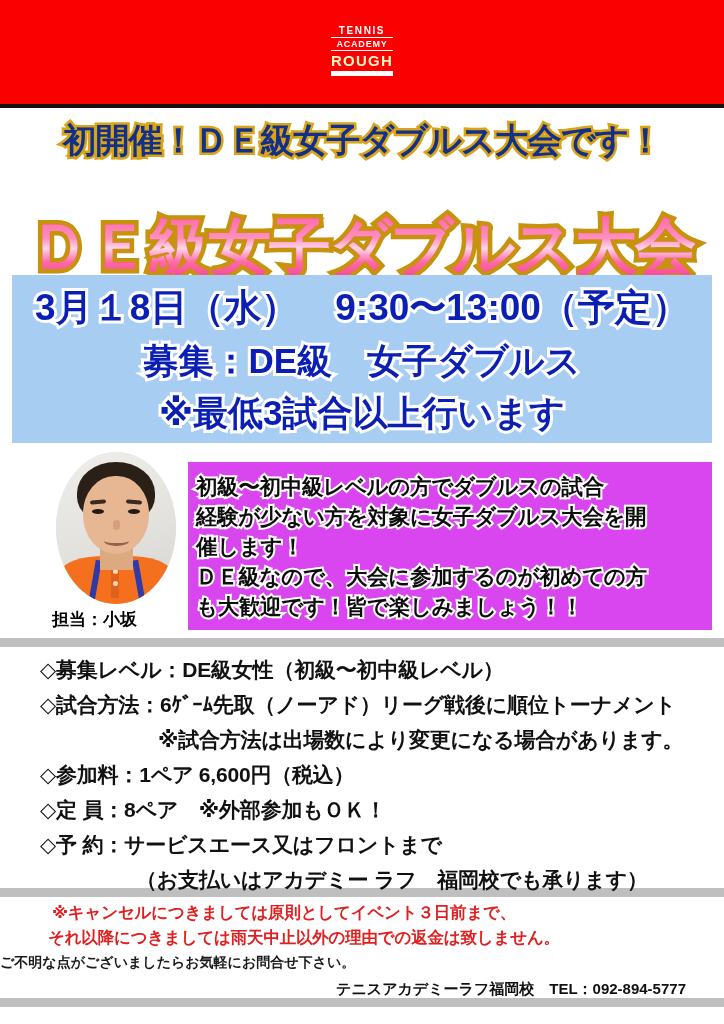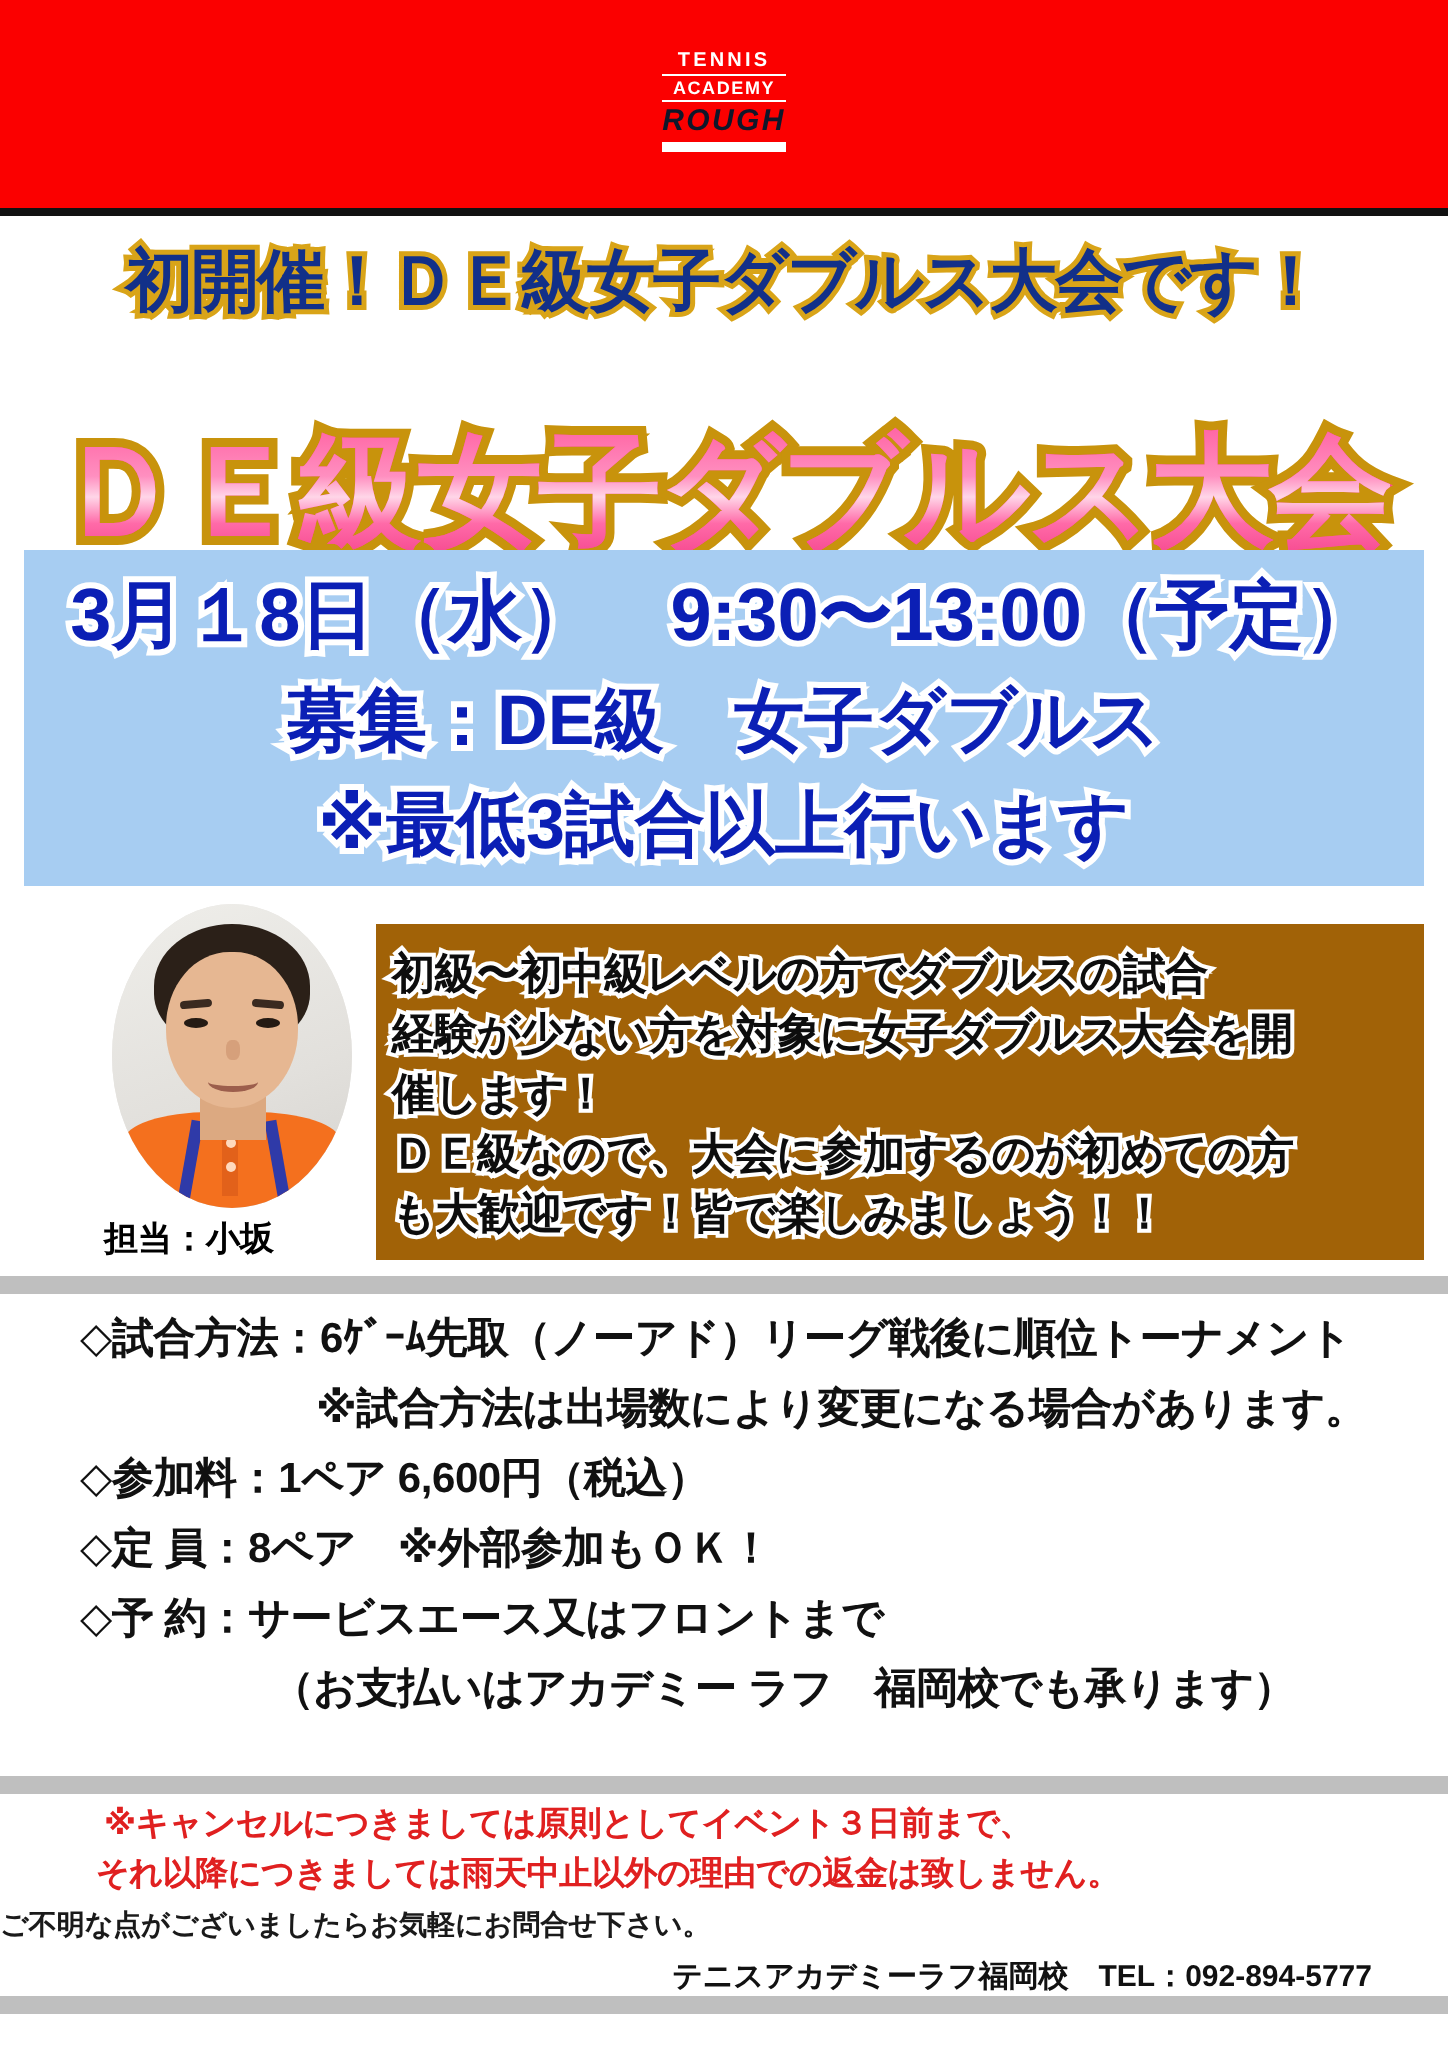--- a/index.html
+++ b/index.html
@@ -42,26 +42,25 @@
     letter-spacing: 1.6px;
     border-bottom: 1.5px solid #ffffff;
     padding-bottom: 1px;
     margin-bottom: 2px;
   }
   .logo-line2 {
     font-size: 9px;
     letter-spacing: 0.8px;
   }
   .logo-line3 {
-    color: #0f172a;
+    color: #fef9c3;
     font-size: 15px;
     font-weight: bold;
     letter-spacing: 1.2px;
     margin-top: 1px;
-    font-style: italic;
   }
   .logo-bar {
     width: 100%;
     height: 5px;
     background: #ffffff;
     margin-top: 3px;
   }
 
   
   .headline-1 {
@@ -232,21 +231,21 @@
     font-weight: bold;
     color: #000;
     letter-spacing: 0px;
   }
 
   .yellow-box {
     position: absolute;
     left: 188px; top: 462px;
     width: 524px;
     height: 168px;
-    background: #a16207;
+    background: #d946ef;
     box-sizing: border-box;
     padding: 10px 6px 0 8px;
   }
   .yellow-line {
     font-size: 21.5px;
     font-weight: bold;
     color: #0d0d0d;
     line-height: 30px;
     white-space: nowrap;
     -webkit-text-stroke: 4px #ffffff;
@@ -371,20 +370,21 @@
   <div class="yellow-line">催します！</div>
   <div class="yellow-line">ＤＥ級なので、大会に参加するのが初めての方</div>
   <div class="yellow-line">も大歓迎です！皆で楽しみましょう！！</div>
 </div>
 
 <div class="divider d1"></div>
 <div class="divider d2"></div>
 <div class="divider d3"></div>
 
 <div class="details">
+  <div class="detail-line">◇募集レベル：DE級女性（初級〜初中級レベル）</div>
   <div class="detail-line">◇試合方法：6ｹﾞｰﾑ先取（ノーアド）リーグ戦後に順位トーナメント</div>
   <div class="detail-line indent">※試合方法は出場数により変更になる場合があります。</div>
   <div class="detail-line">◇参加料：1ペア 6,600円（税込）</div>
   <div class="detail-line">◇定 員：8ペア　※外部参加もＯＫ！</div>
   <div class="detail-line">◇予 約：サービスエース又はフロントまで</div>
   <div class="detail-line indent2">（お支払いはアカデミー ラフ　福岡校でも承ります）</div>
 </div>
 
 <div class="footer">
   <div class="foot-red r1">※キャンセルにつきましては原則としてイベント３日前まで、</div>

